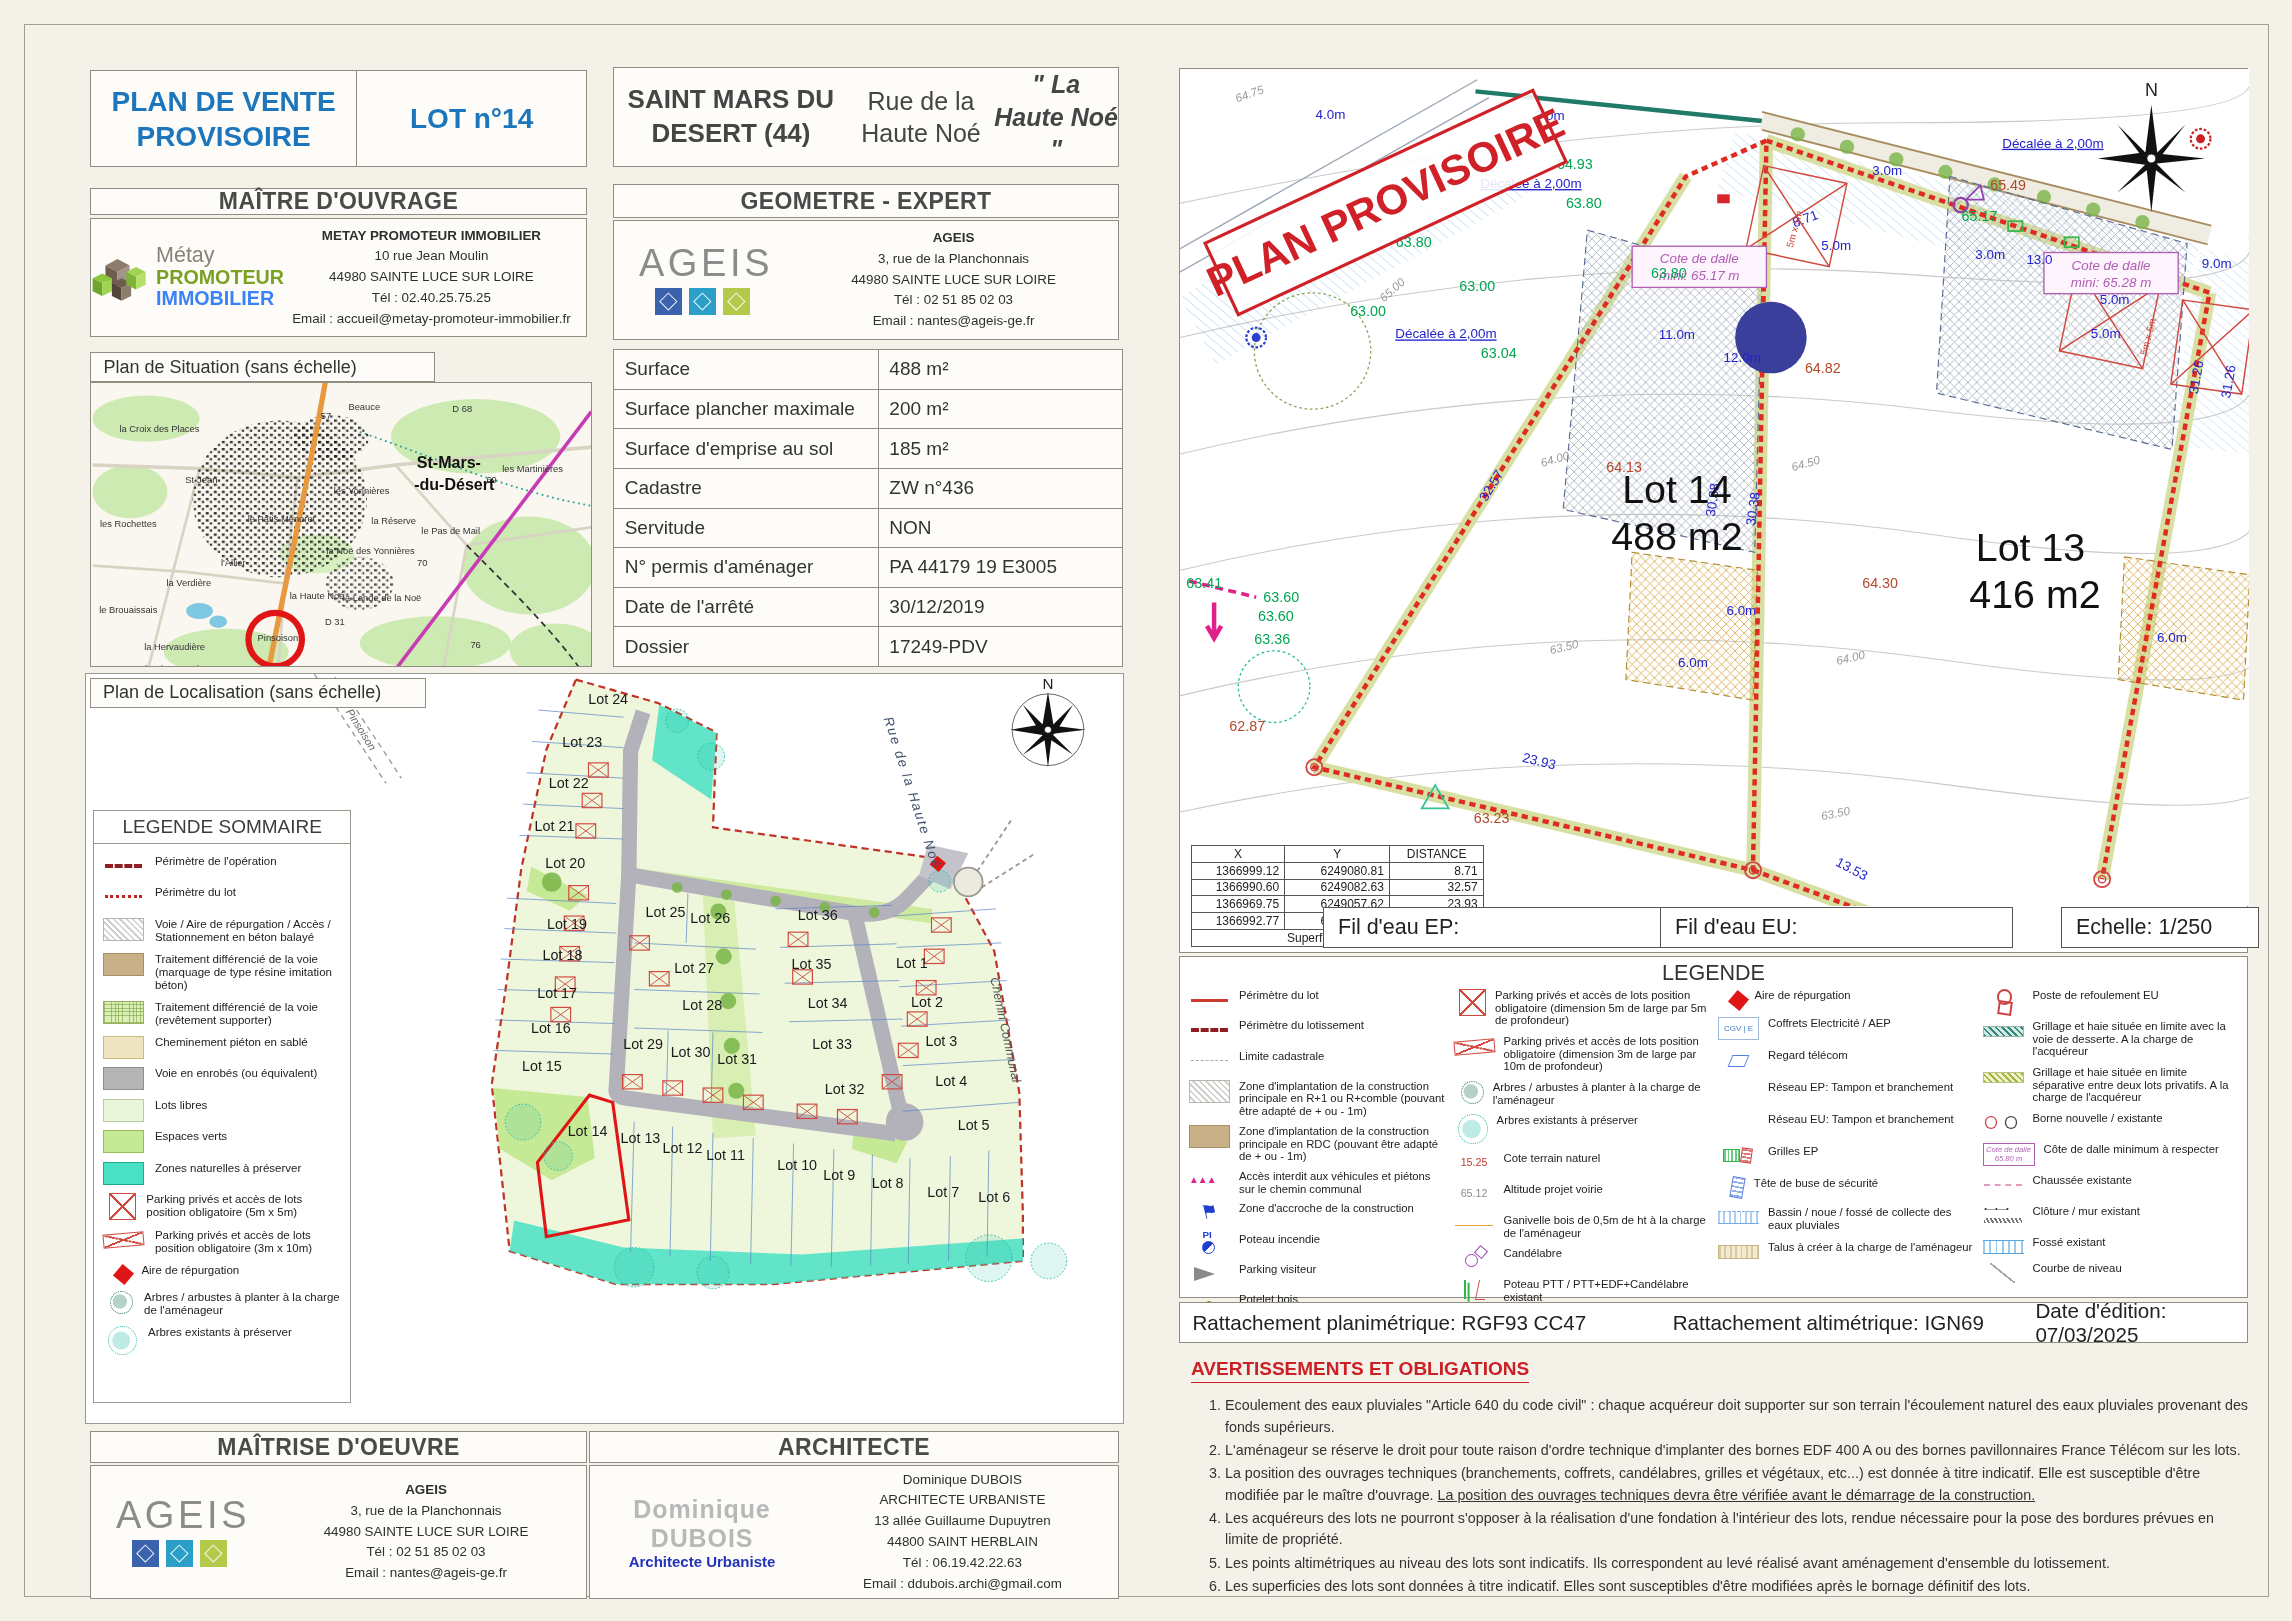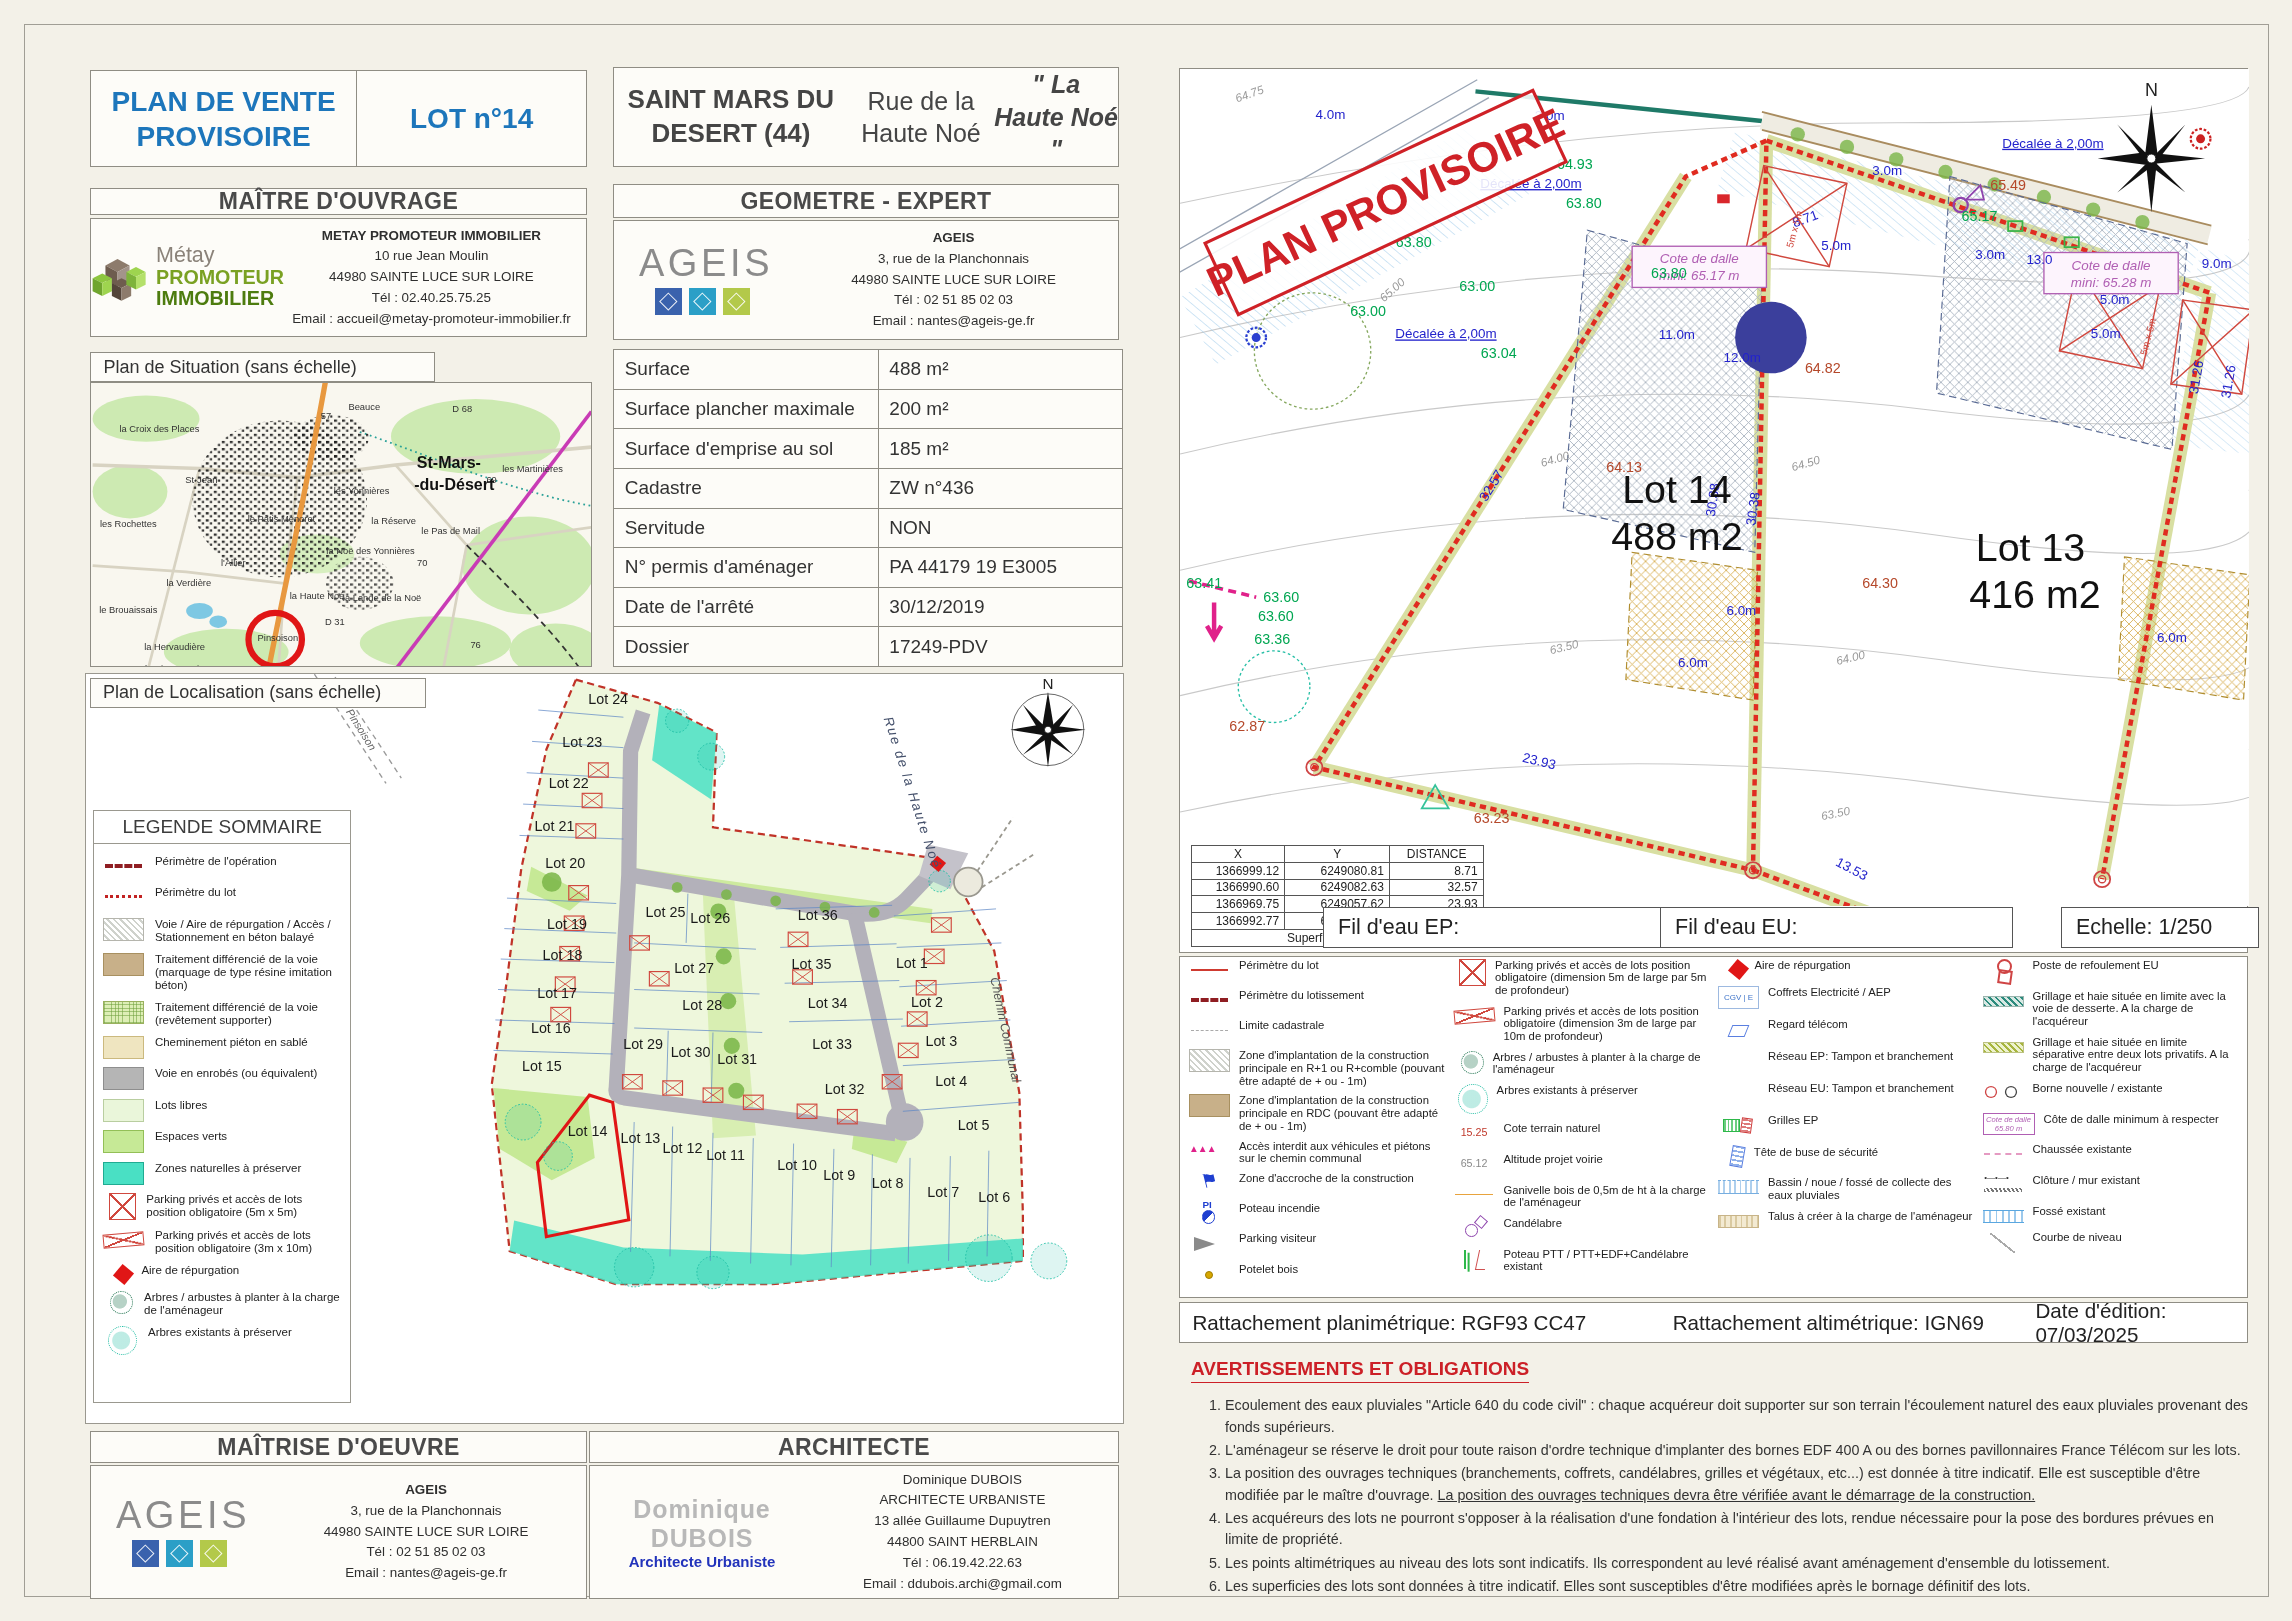--- a/index.html
+++ b/index.html
@@ -80,21 +80,21 @@
   [data-sym="bassin"]{height:13.4px;margin-top:4.5px;border-top:1.8px dashed #77aee0;border-bottom:1.8px solid #77aee0;background:repeating-linear-gradient(90deg,rgba(120,175,225,.6) 0 1.8px,transparent 1.8px 5.4px);}
   [data-sym="talus"]{height:13.4px;margin-top:4.5px;background:repeating-linear-gradient(90deg,#d9c9a0 0 1.8px,#f3ead2 1.8px 5.4px);border:0.9px solid #c8b488;}
   [data-sym="regard"]::before{content:"";position:absolute;left:11.6px;top:6.3px;width:15px;height:9.9px;border:1.8px solid #5a7fe0;transform:skewX(-22deg);}
   [data-sym="coffrets"]{color:#3f74c9;font-size:8px;line-height:21.5px;text-align:center;border:0.9px solid #9db9e0;}
   
   .ageis-word{font-size:38px;color:#8b8b8b;letter-spacing:3.6px;font-weight:300;}
   .ageis-sq{display:inline-block;width:27px;height:27px;margin-right:7.2px;position:relative;}
   .ageis-sq::after{content:"";position:absolute;inset:7.2px;border:1.3px solid rgba(255,255,255,.9);transform:rotate(45deg);}
   .metay-name{font-size:21.5px;color:#8a8279;line-height:1;}
   .metay-promo{font-size:19.7px;font-weight:bold;color:#7aa123;line-height:1.1;}
-  .metay-immo{font-size:19.7px;font-weight:bold;color:#4d7c0f;line-height:1.1;}
+  .metay-immo{font-size:19.7px;font-weight:bold;color:#3b82f6;line-height:1.1;}
   .dubois1{font-size:25px;font-weight:bold;color:#b8b8b8;letter-spacing:0.9px;}
   .dubois2{font-size:15px;font-weight:bold;color:#2233bb;}
   
   .stripbox{position:absolute;background:#fff;border:1.3px solid #555;font-size:21.5px;color:#222;display:flex;align-items:center;padding-left:14px;}
   .lgtitle{font-size:21.5px;color:#333;text-align:center;padding:3.6px 0 1.8px;}
   .ratt{display:flex;height:100%;align-items:center;font-size:20.6px;color:#222;}
   .avert-title{color:#cc2027;font-weight:bold;font-size:19px;display:inline-block;border-bottom:1.8px solid #cc2027;padding-bottom:1.8px;}
   .avert ol{margin:12.5px 0 0 0;padding-left:34px;}
   .avert li{font-size:14.3px;line-height:1.5;color:#333;margin-bottom:1.8px;}
   .avert .ul{text-decoration:underline;}
@@ -781,20 +781,21 @@
         </tbody>
       </table>
     </div>
 
     <div class="stripbox" style="left:143px;bottom:3.6px;width:337px;height:39px;">Fil d'eau EP:</div>
     <div class="stripbox" style="left:480px;bottom:3.6px;width:337px;height:39px;">Fil d'eau EU:</div>
     <div class="stripbox" style="left:881px;bottom:3.6px;width:182px;height:39px;">Echelle: 1/250</div>
   </div>
 
   <div class="abs" style="left:1179px;top:956px;width:1069px;height:342px;border:1.3px solid #8f8d84;background:#fff;">
+    <div class="lgtitle">LEGENDE</div>
     <div style="display:flex;padding:1.8px 7.2px 0 9px;gap:7.2px;">
       <div style="flex:1;display:flex;flex-direction:column;gap:7.2px;">
 
       <div class="lg-item">
           <span class="sym" data-sym="line-red"></span>
           <span>Périmètre du lot</span>
         </div>
           <div class="lg-item">
           <span class="sym" data-sym="dash-darkred"></span>
           <span>Périmètre du lotissement</span>

